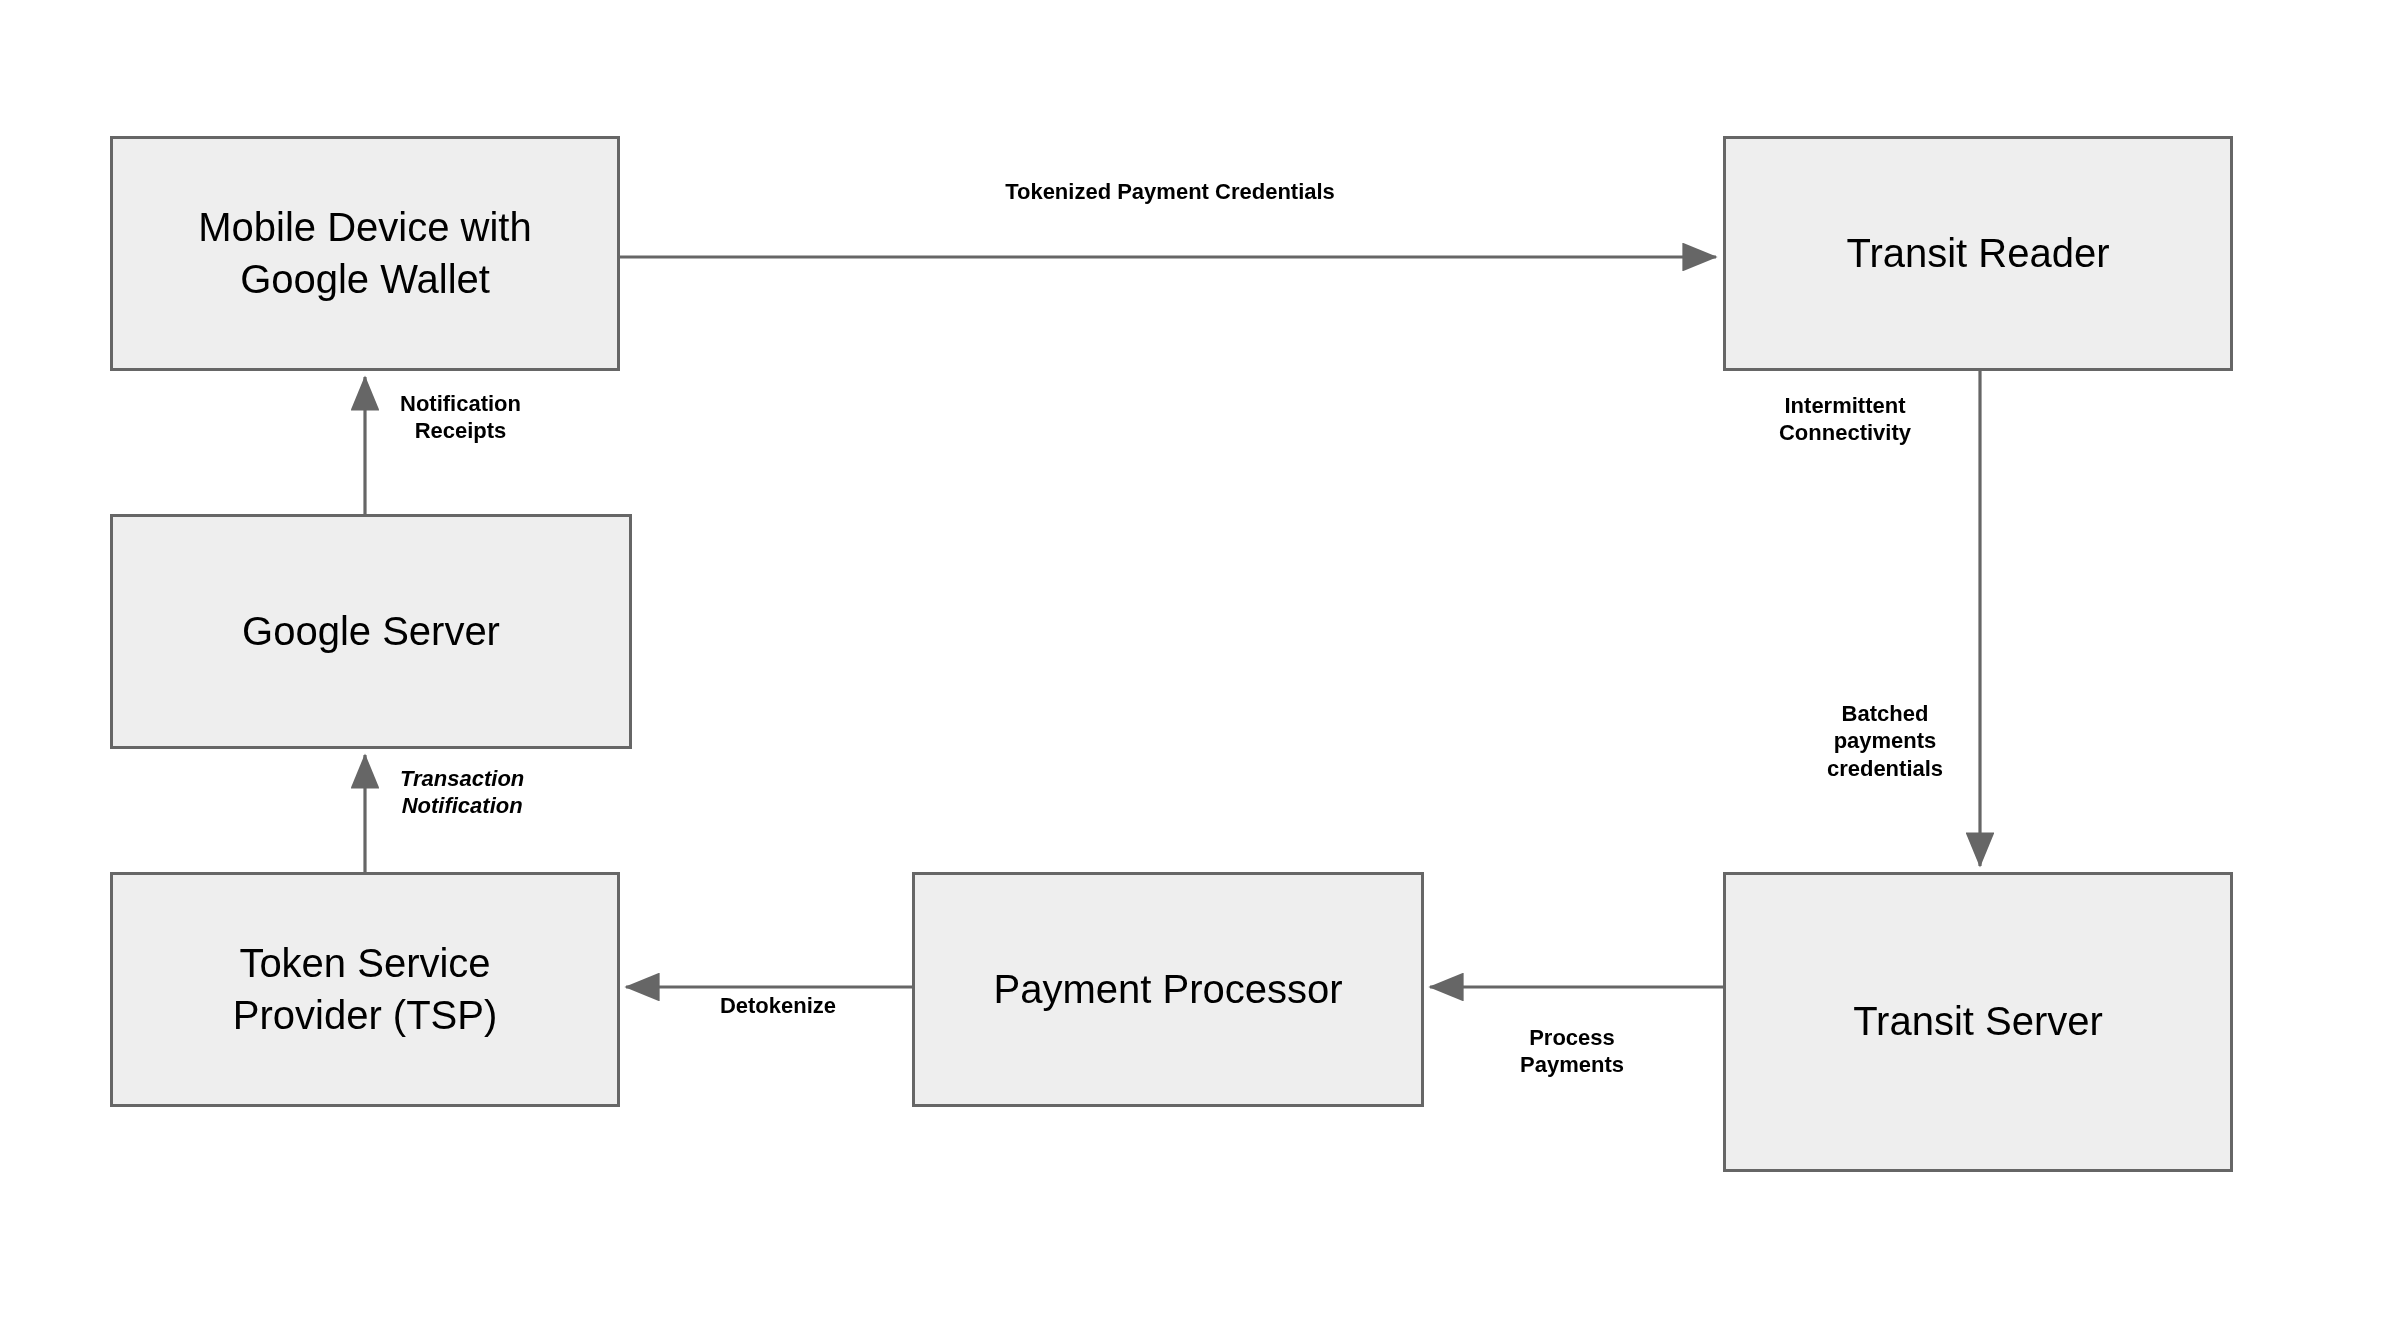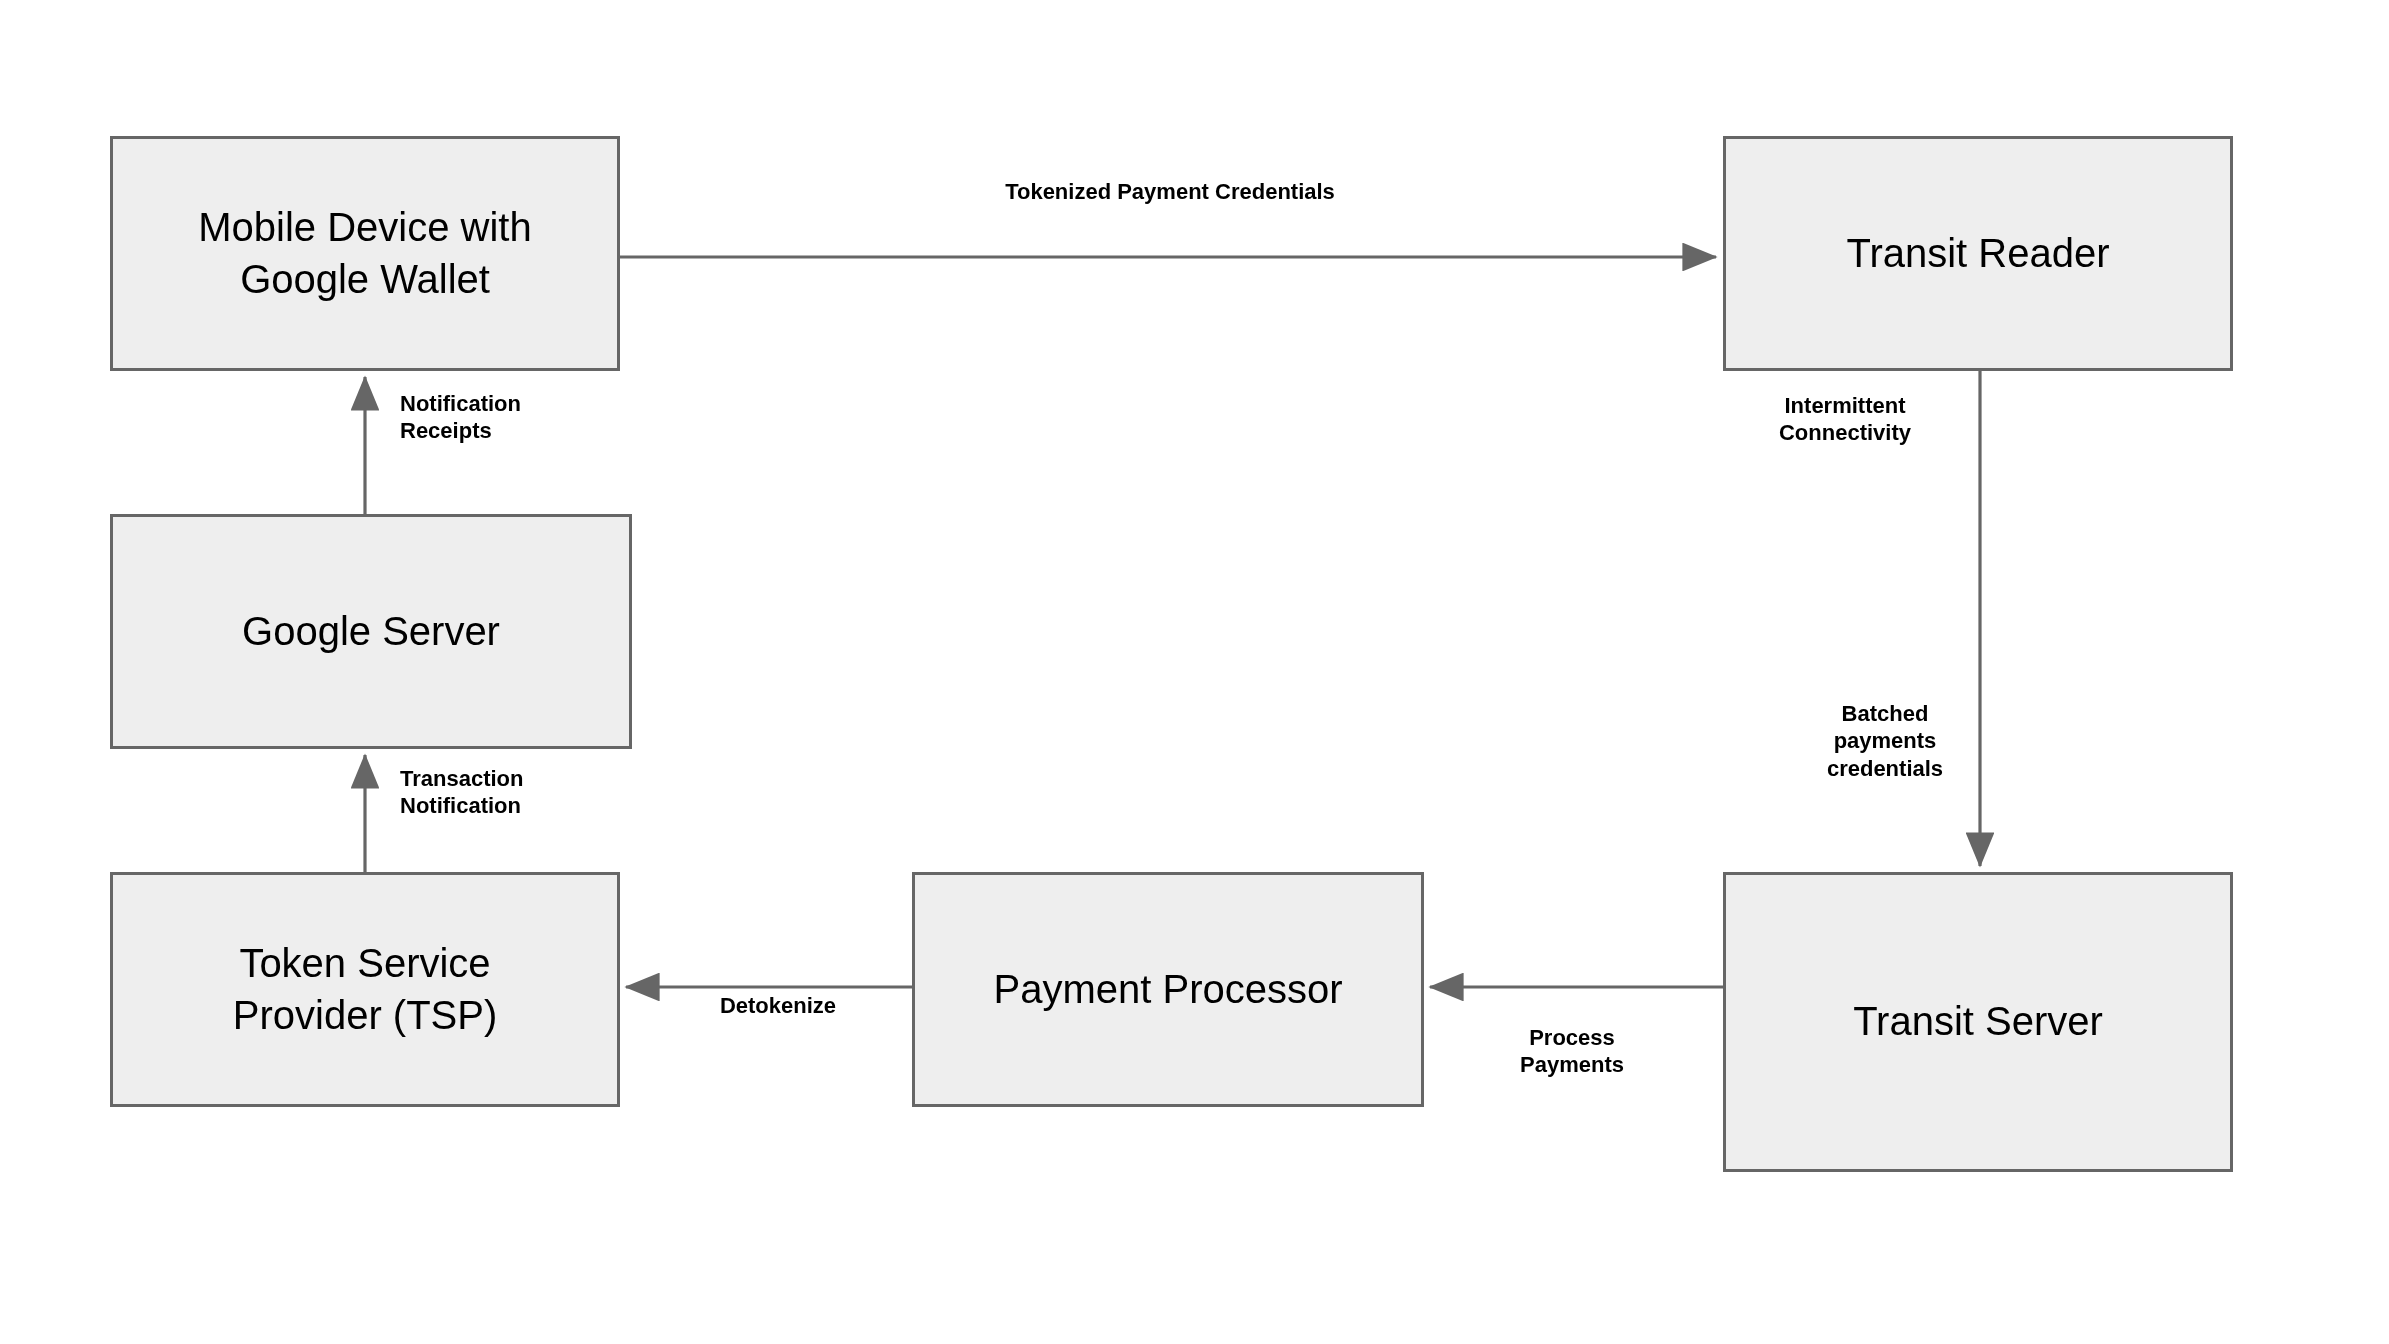--- a/index.html
+++ b/index.html
@@ -48,34 +48,34 @@
   .edge-label {
     position: absolute;
     font-weight: bold;
     font-size: 22px;
     line-height: 1.24;
     color: #000000;
     white-space: pre-line;
     z-index: 3;
   }
   .edge-label.center { text-align: center; transform: translateX(-50%); }
-  .edge-label.left   { text-align: left; }
+  .edge-label.left   { text-align: center; }
 
   
   #node-mobile-device  { left: 110px; top: 136px;  width: 510px; height: 235px; }
   #node-google-server  { left: 110px; top: 514px;  width: 522px; height: 235px; }
   #node-tsp            { left: 110px; top: 872px;  width: 510px; height: 235px; }
   #node-payment-proc   { left: 912px; top: 872px;  width: 512px; height: 235px; }
   #node-transit-reader { left: 1723px; top: 136px; width: 510px; height: 235px; }
   #node-transit-server { left: 1723px; top: 872px; width: 510px; height: 300px; }
 
   
   #label-tokenized     { left: 1170px; top: 178px; }
   #label-notification  { left: 400px;  top: 390px; }
-  #label-transaction   { left: 400px;  top: 765px; }
+  #label-transaction   { left: 400px;  top: 765px; font-style: italic; }
   #label-intermittent  { left: 1845px; top: 392px; transform: translateX(-50%); }
   #label-batched       { left: 1885px; top: 700px; transform: translateX(-50%); }
   #label-detokenize    { left: 778px;  top: 992px; }
   #label-process       { left: 1572px; top: 1024px; }
 </style>
 </head>
 <body>
 
 <div id="canvas">
 

